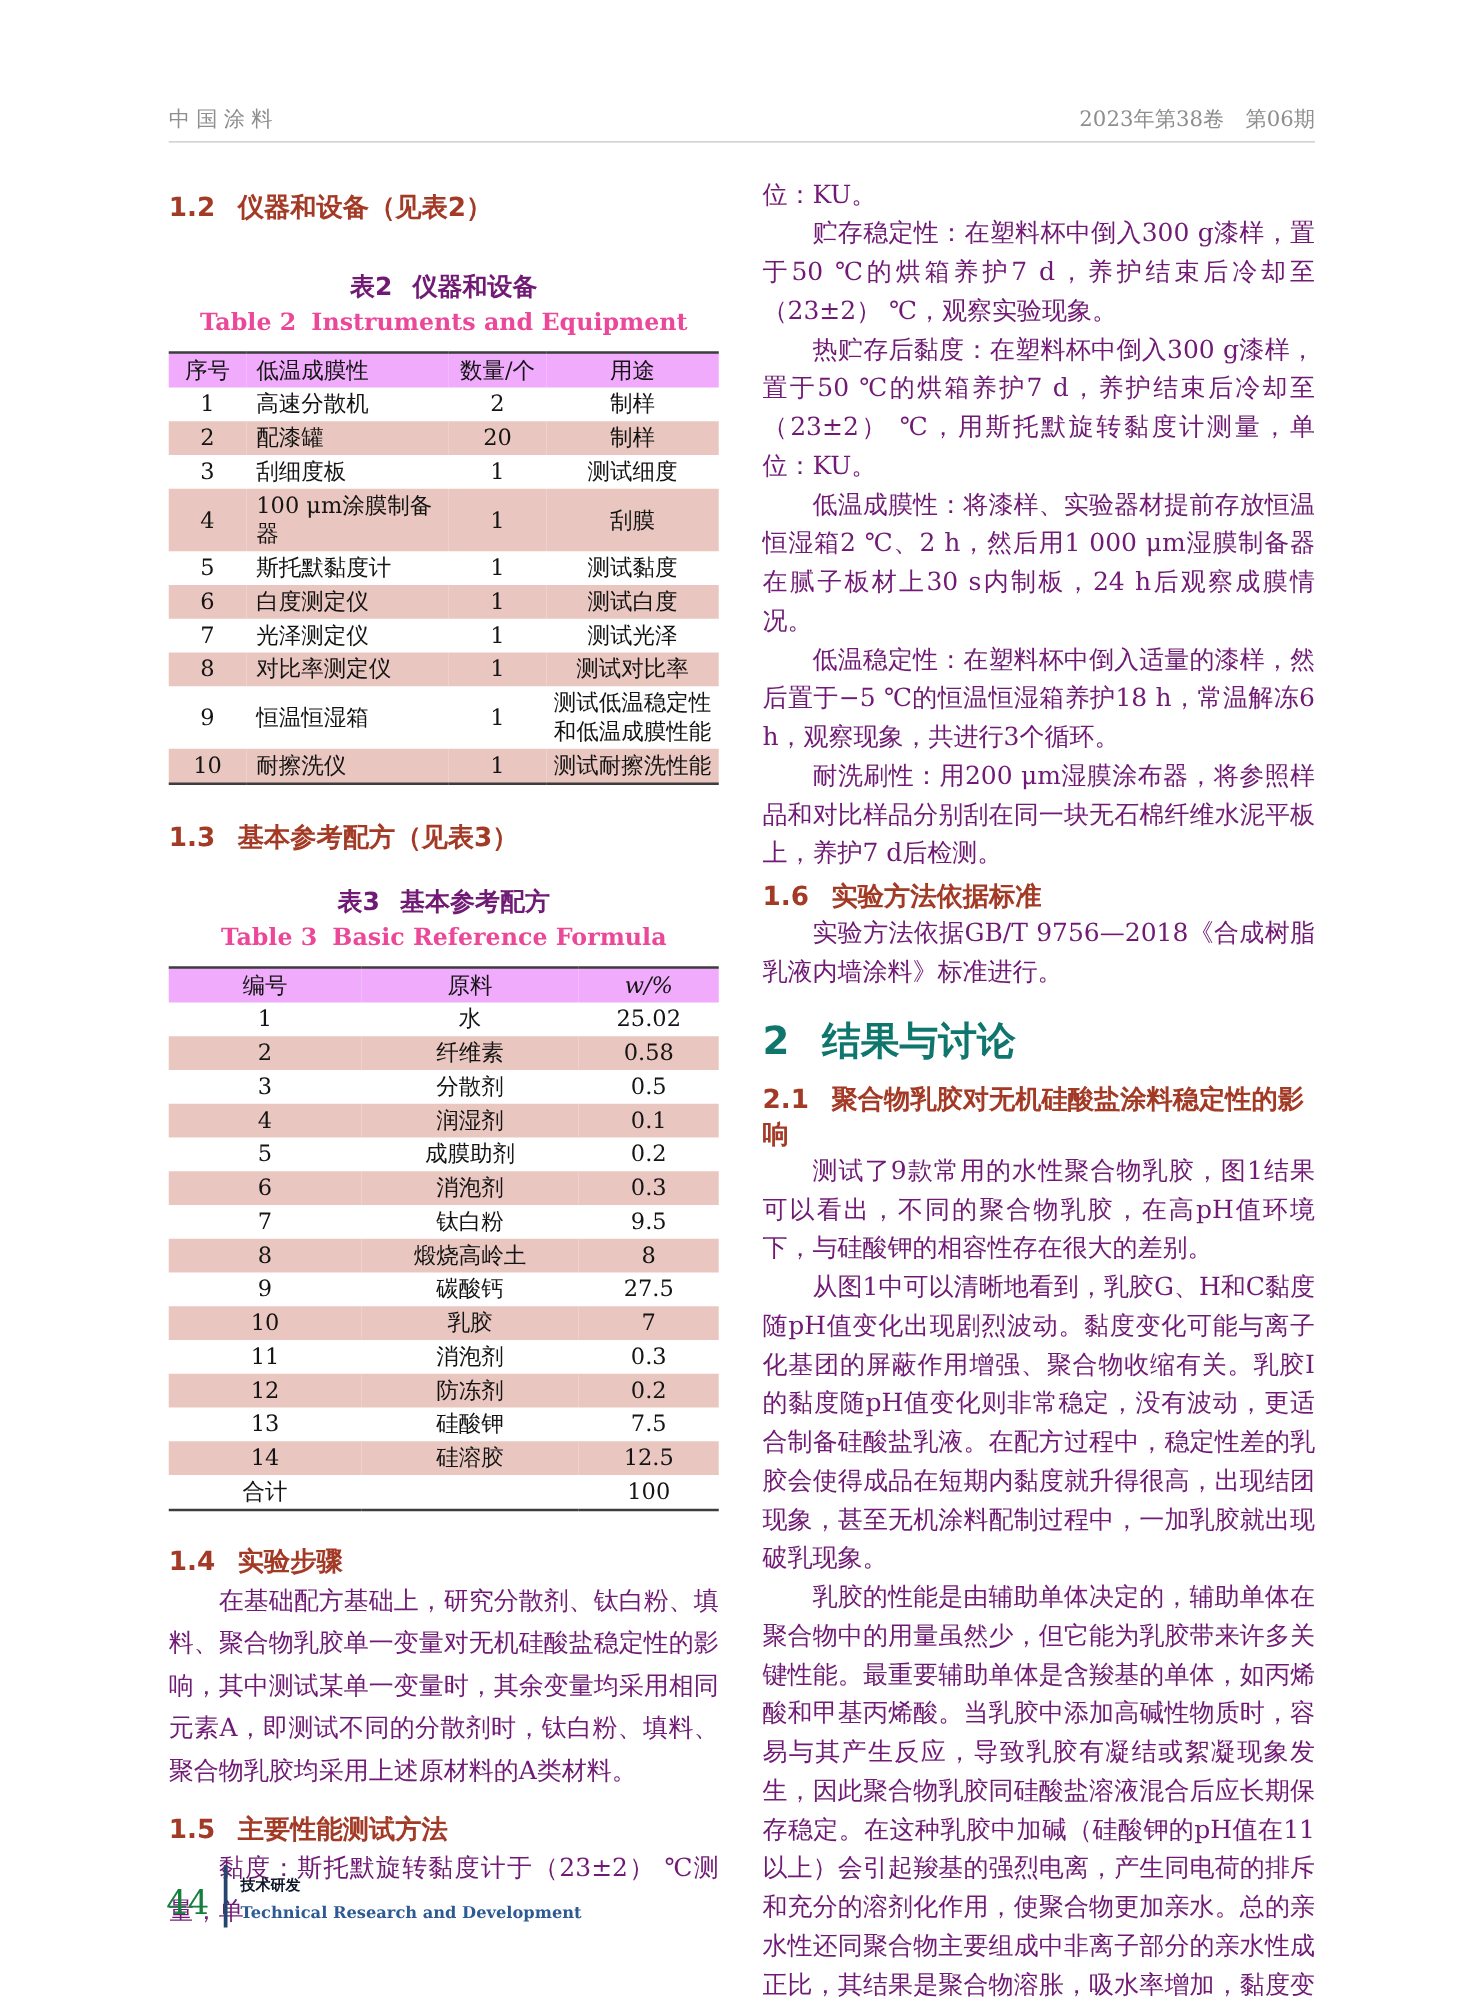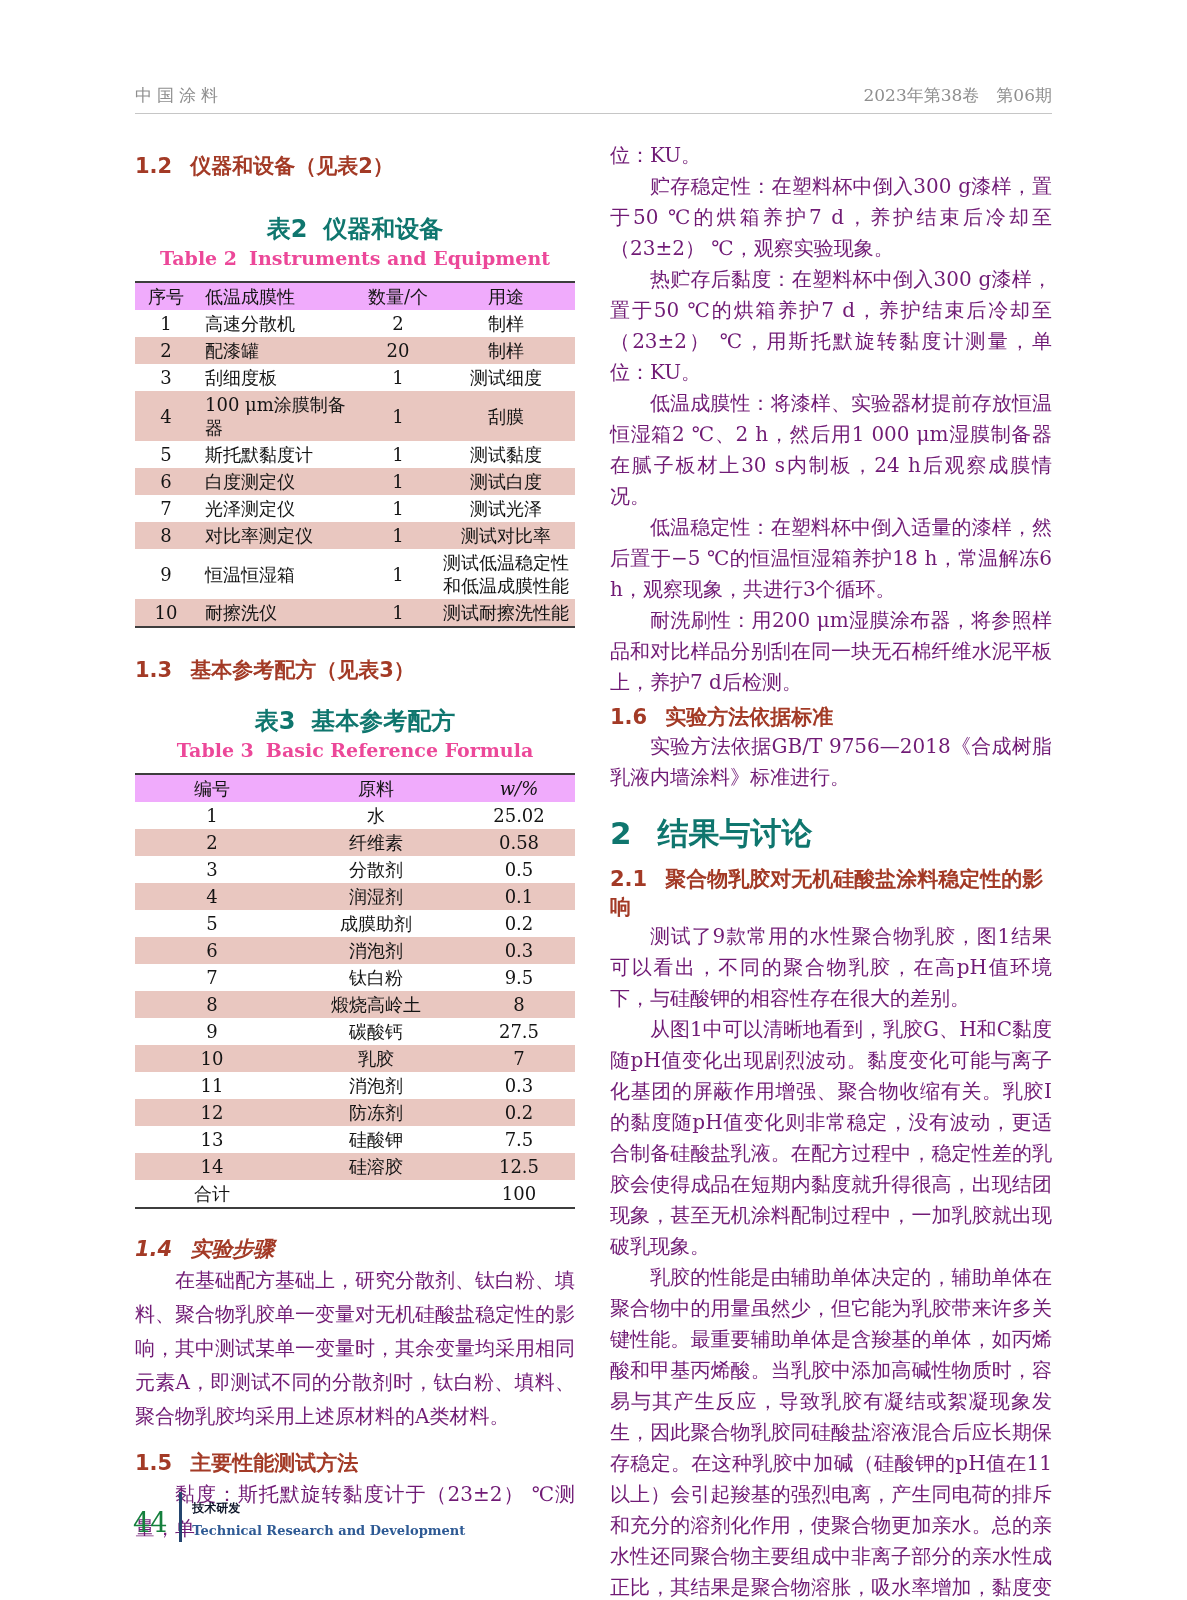--- a/index.html
+++ b/index.html
@@ -18,25 +18,25 @@
   .col-right{left:610px;width:442px;}
 
   
   .sec{margin:0;font-family:"DejaVu Sans",sans-serif;font-weight:bold;
        font-size:21px;line-height:28px;color:#a33a26;}
   .sec .sec-num{margin-right:18px;}
   .sec-big{margin:0;font-family:"DejaVu Sans",sans-serif;font-weight:bold;
            font-size:31px;line-height:40px;color:#0f766e;}
   .sec-big .sec-num{margin-right:26px;}
   .mt12{margin-top:12px;} .mt16{margin-top:16px;} .mt20{margin-top:20px;}
-  .mt26{margin-top:26px;font-style:italic;} .mt28{margin-top:28px;}
+  .mt26{margin-top:26px;} .mt28{margin-top:28px;}
 
   
   .tbl-caption{text-align:center;margin-top:36px;}
-  .cap-cn{font-family:"DejaVu Sans",sans-serif;font-weight:bold;font-size:24px;line-height:26px;color:#0f766e;}
+  .cap-cn{font-family:"DejaVu Sans",sans-serif;font-weight:bold;font-size:20px;line-height:26px;color:#701a75;}
   .cap-cn .cap-label{margin-right:16px;}
   .cap-en{font-family:"DejaVu Serif",serif;font-weight:bold;font-size:19px;line-height:25px;color:#ec4899;margin-top:4px;}
   .cap-en .cap-label{margin-right:12px;}
 
   
   table{border-collapse:collapse;width:100%;margin-top:10px;
         border-top:2px solid #3d3d3d;border-bottom:2px solid #3d3d3d;}
   th,td{font-family:"DejaVu Serif",serif;font-size:18px;line-height:23px;
         padding:2px 2px;text-align:center;font-weight:normal;}
   thead tr{background:#f0abfc;}

